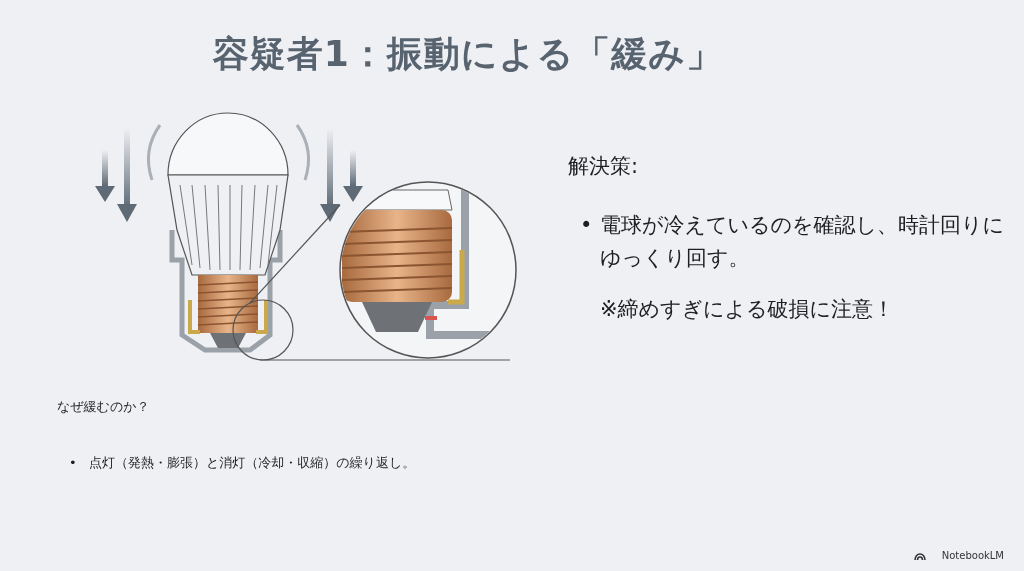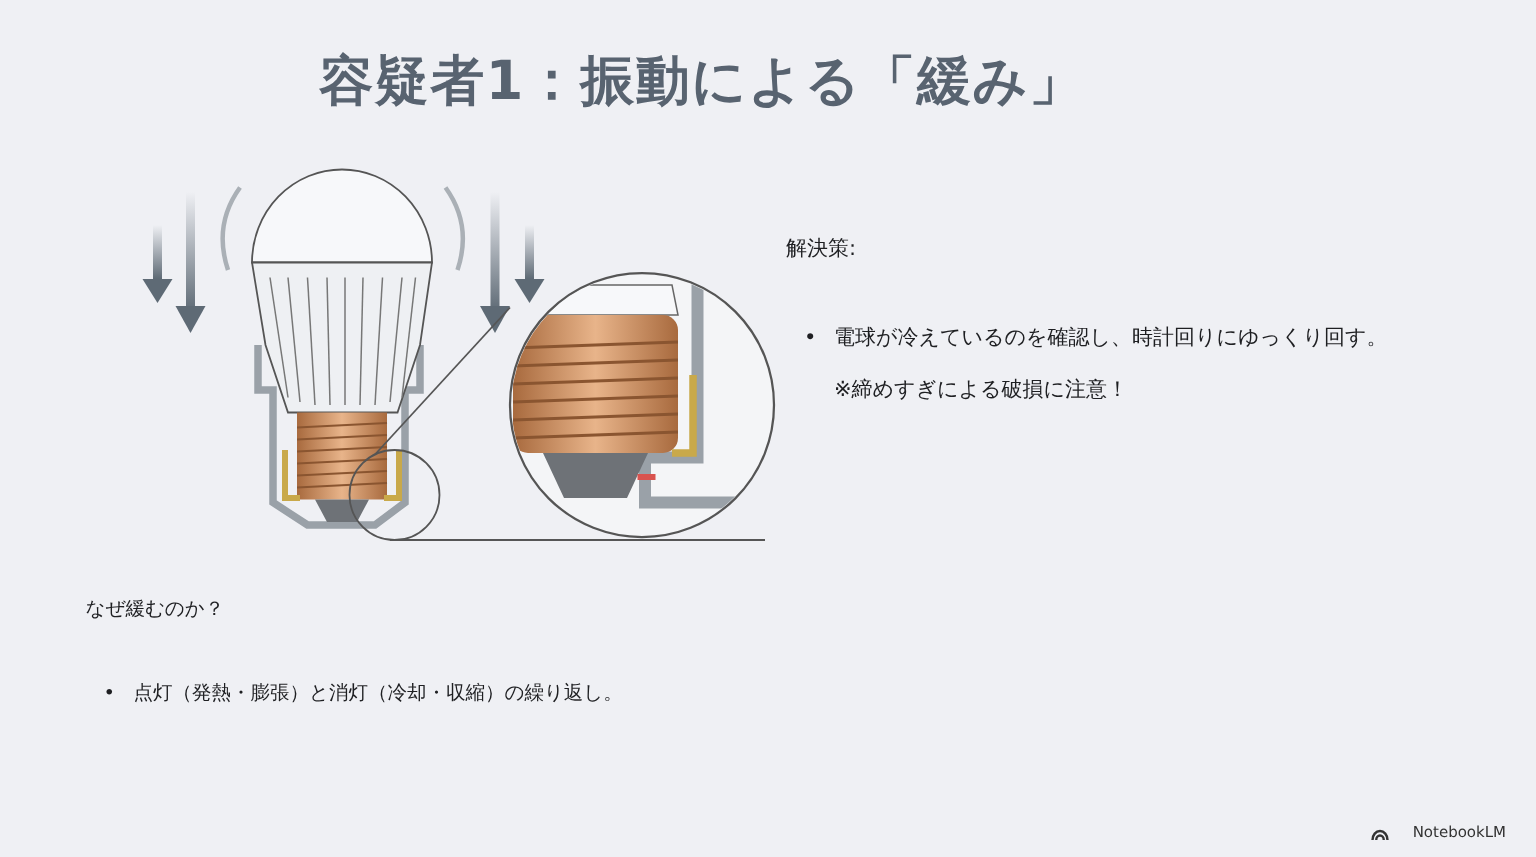--- a/index.html
+++ b/index.html
@@ -9,27 +9,27 @@
     font-family: "DejaVu Sans", "Liberation Sans", sans-serif;
     color: #1e1f22;
     position: relative;
   }
   .title {
     position: absolute; top: 30px; left: 0; width: 936px;
     text-align: center; font-size: 36px; font-weight: bold;
     color: #586370; letter-spacing: 1px;
   }
   .illustration { position: absolute; left: 80px; top: 110px; width: 460px; height: 270px; }
-  .solution { position: absolute; left: 524px; top: 150px; width: 440px; font-size: 14px; line-height: 33px; }
+  .solution { position: absolute; left: 568px; top: 150px; width: 440px; font-size: 21px; line-height: 33px; }
   .why { position: absolute; left: 57px; top: 392px; width: 470px; font-size: 13px; line-height: 30px; }
   .head { margin: 0 0 2px 0; }
   ul { list-style: none; margin: 0; padding: 0; }
   li { position: relative; padding-left: 32px; margin-top: 26px; }
   li::before { content: "•"; position: absolute; left: 12px; top: 0; }
-  .note { padding-left: 32px; margin-top: 2px; }
+  .note { padding-left: 32px; margin-top: 18px; }
   .brand {
     position: absolute; right: 20px; bottom: 10px; font-size: 10px;
     color: #333; display: flex; align-items: center; gap: 16px;
   }
 </style>
 </head>
 <body>
 
 <div class="title">容疑者1：振動による「緩み」</div>
 

